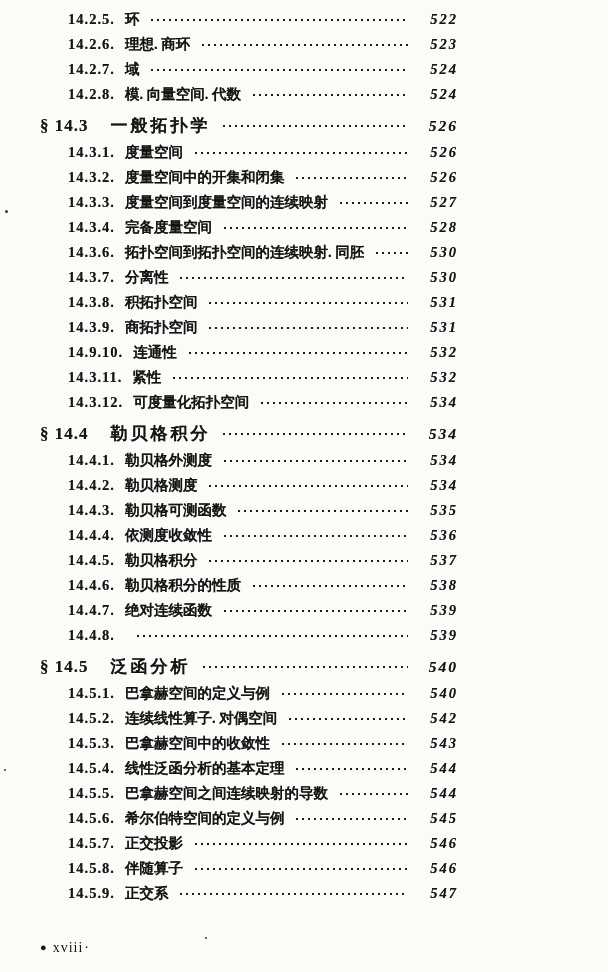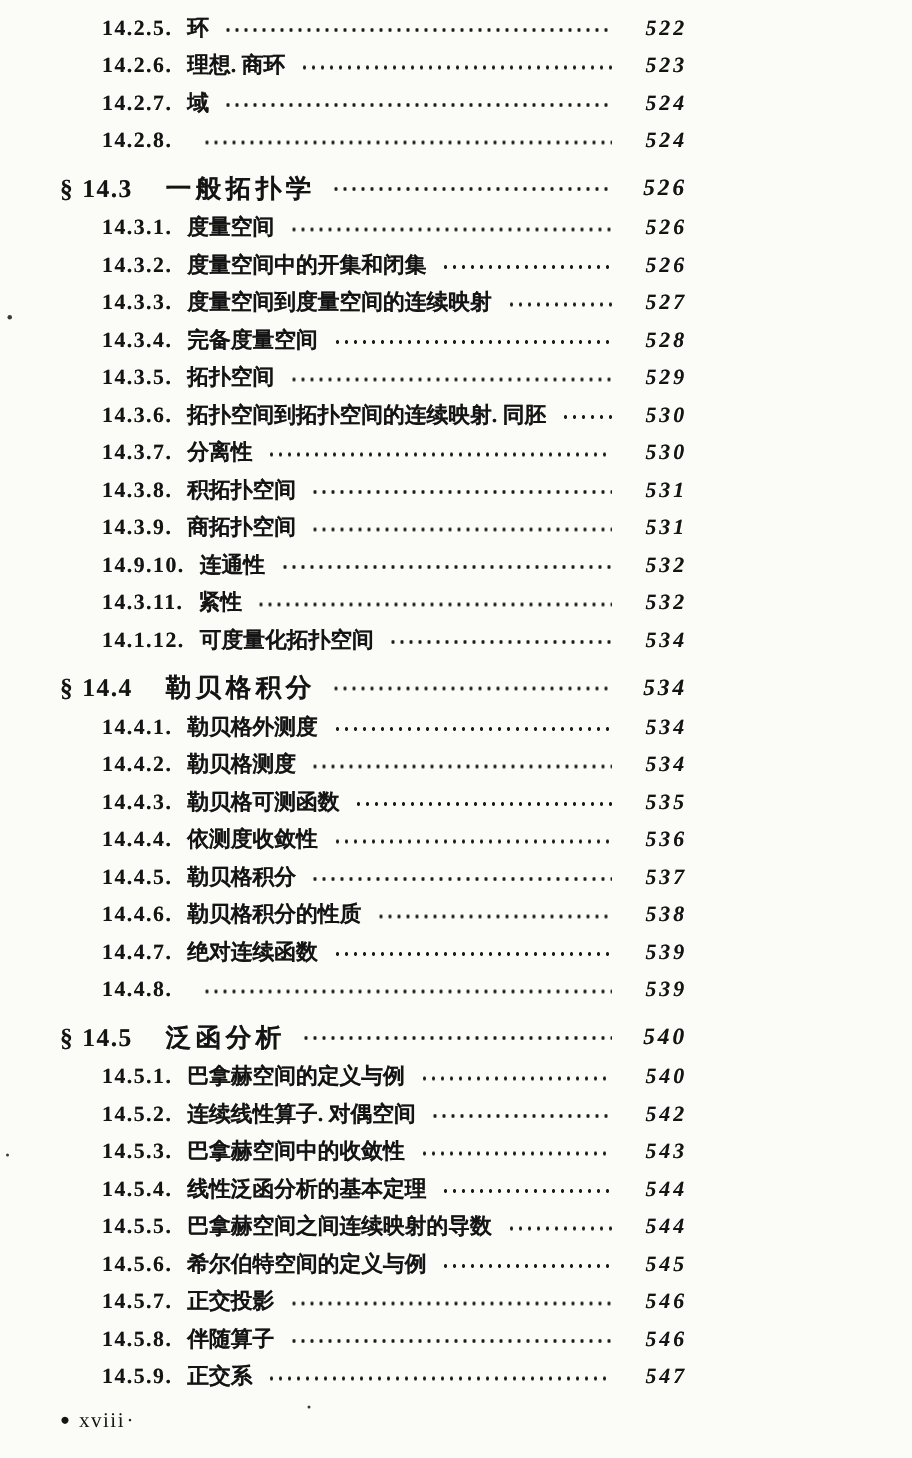--- a/index.html
+++ b/index.html
@@ -105,20 +105,21 @@
     <span class="pg">523</span>
   </div>
       <div class="row sub">
     <span class="num">14.2.7.</span>
     <span class="title">域</span>
     <span class="leader"></span>
     <span class="pg">524</span>
   </div>
       <div class="row sub">
     <span class="num">14.2.8.</span>
+    <span class="title">模. 向量空间. 代数</span>
     <span class="leader"></span>
     <span class="pg">524</span>
   </div>
       <div class="row section">
     <span class="num">§ 14.3</span>
     <span class="title">一般拓扑学</span>
     <span class="leader"></span>
     <span class="pg">526</span>
   </div>
       <div class="row sub">
@@ -139,26 +140,20 @@
     <span class="leader"></span>
     <span class="pg">527</span>
   </div>
       <div class="row sub">
     <span class="num">14.3.4.</span>
     <span class="title">完备度量空间</span>
     <span class="leader"></span>
     <span class="pg">528</span>
   </div>
       <div class="row sub">
-    <span class="num">14.3.5.</span>
-    <span class="title">拓扑空间</span>
-    <span class="leader"></span>
-    <span class="pg">529</span>
-  </div>
-      <div class="row sub">
     <span class="num">14.3.6.</span>
     <span class="title">拓扑空间到拓扑空间的连续映射. 同胚</span>
     <span class="leader"></span>
     <span class="pg">530</span>
   </div>
       <div class="row sub">
     <span class="num">14.3.7.</span>
     <span class="title">分离性</span>
     <span class="leader"></span>
     <span class="pg">530</span>
@@ -181,21 +176,21 @@
     <span class="leader"></span>
     <span class="pg">532</span>
   </div>
       <div class="row sub">
     <span class="num">14.3.11.</span>
     <span class="title">紧性</span>
     <span class="leader"></span>
     <span class="pg">532</span>
   </div>
       <div class="row sub">
-    <span class="num">14.1.12.</span>
+    <span class="num">14.3.12.</span>
     <span class="title">可度量化拓扑空间</span>
     <span class="leader"></span>
     <span class="pg">534</span>
   </div>
       <div class="row section">
     <span class="num">§ 14.4</span>
     <span class="title">勒贝格积分</span>
     <span class="leader"></span>
     <span class="pg">534</span>
   </div>

